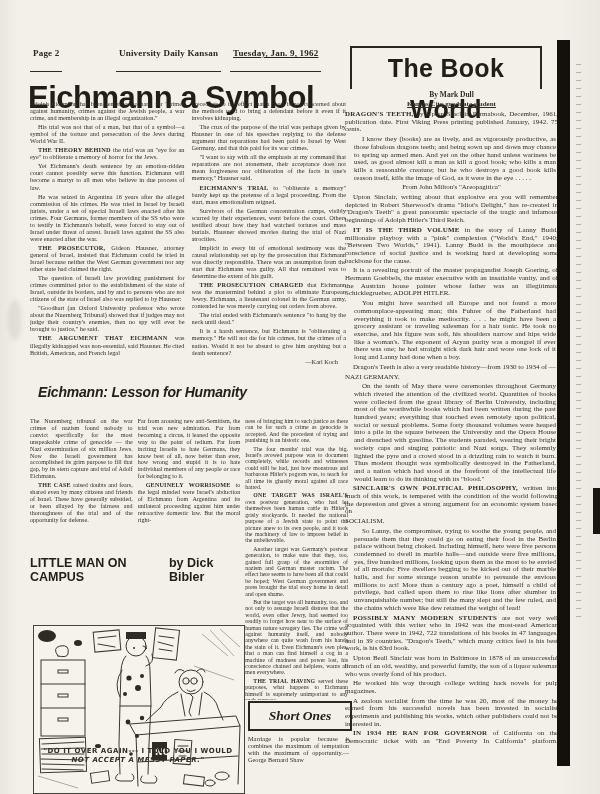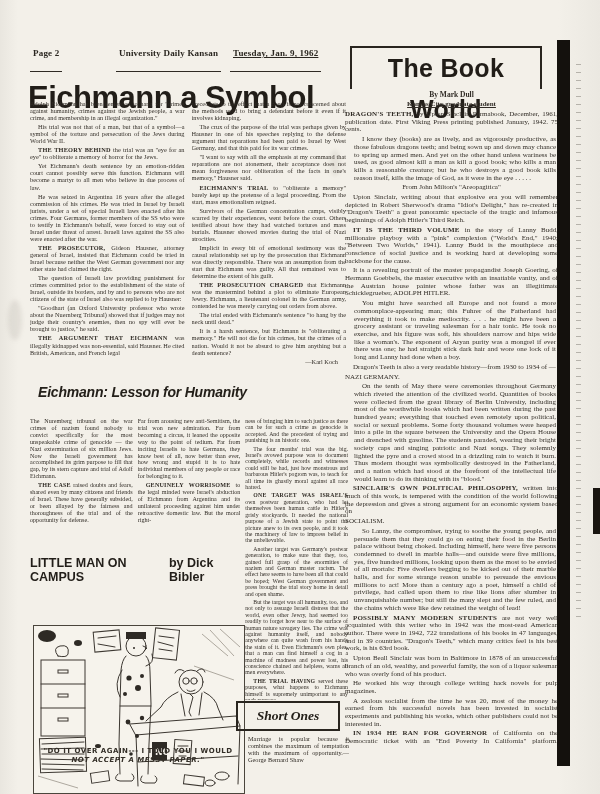--- a/index.html
+++ b/index.html
@@ -33,21 +33,21 @@
   #book-box{left:350px;top:46px;width:188px;height:41px;border:2px solid #29251f;border-bottom:none;text-align:center;}
   #book-title{font-family:"Liberation Sans",sans-serif;font-weight:bold;font-size:25px;line-height:41px;color:#211d18;letter-spacing:.3px;}
   #book-byline{left:345px;top:90px;width:213px;text-align:center;font-weight:bold;font-size:7.5px;}
   #book-cred{left:345px;top:100px;width:213px;text-align:center;font-weight:bold;font-size:7px;text-decoration:underline;}
   #book-text{left:345px;top:111px;width:213px;height:634px;font-size:7px;line-height:7.7px;}
   
   #cartoon-header{left:30px;top:556px;width:214px;display:flex;justify-content:space-between;font-family:"Liberation Sans",sans-serif;font-weight:bold;font-size:12.5px;color:#221e19;}
   #cartoon-panel{left:33px;top:577px;width:210px;height:167px;background:#f6f3ec;border:1px solid #4a453c;margin-top:48px;}
   #cartoon-caption{left:24px;top:747px;width:228px;text-align:center;font-family:"DejaVu Sans",sans-serif;font-weight:bold;font-size:7px;letter-spacing:.5px;color:#332e27;line-height:8.5px;}
   
-  #short-box{left:236px;top:701px;width:100px;height:26px;border:2px solid #29251f;text-align:center;}
+  #short-box{left:248px;top:701px;width:100px;height:26px;border:2px solid #29251f;text-align:center;}
   #short-title{font-weight:bold;font-style:italic;font-size:13.5px;line-height:26px;color:#24201a;}
   #short-text{left:248px;top:735px;width:101px;font-size:6.3px;line-height:7px;text-align:justify;}
   
   #edge-bar{left:557px;top:40px;width:13px;height:726px;background:#14110d;}
   #edge-strip-dashes{left:576px;top:64px;width:5px;height:560px;
     background:repeating-linear-gradient(180deg,rgba(75,70,62,.35) 0 1px,transparent 1px 8px);}
   #edge-mark{left:593px;top:488px;width:7px;height:46px;background:#191510;}
   .smudge{border-radius:50%;filter:blur(2px);}
 </style>
 </head>

